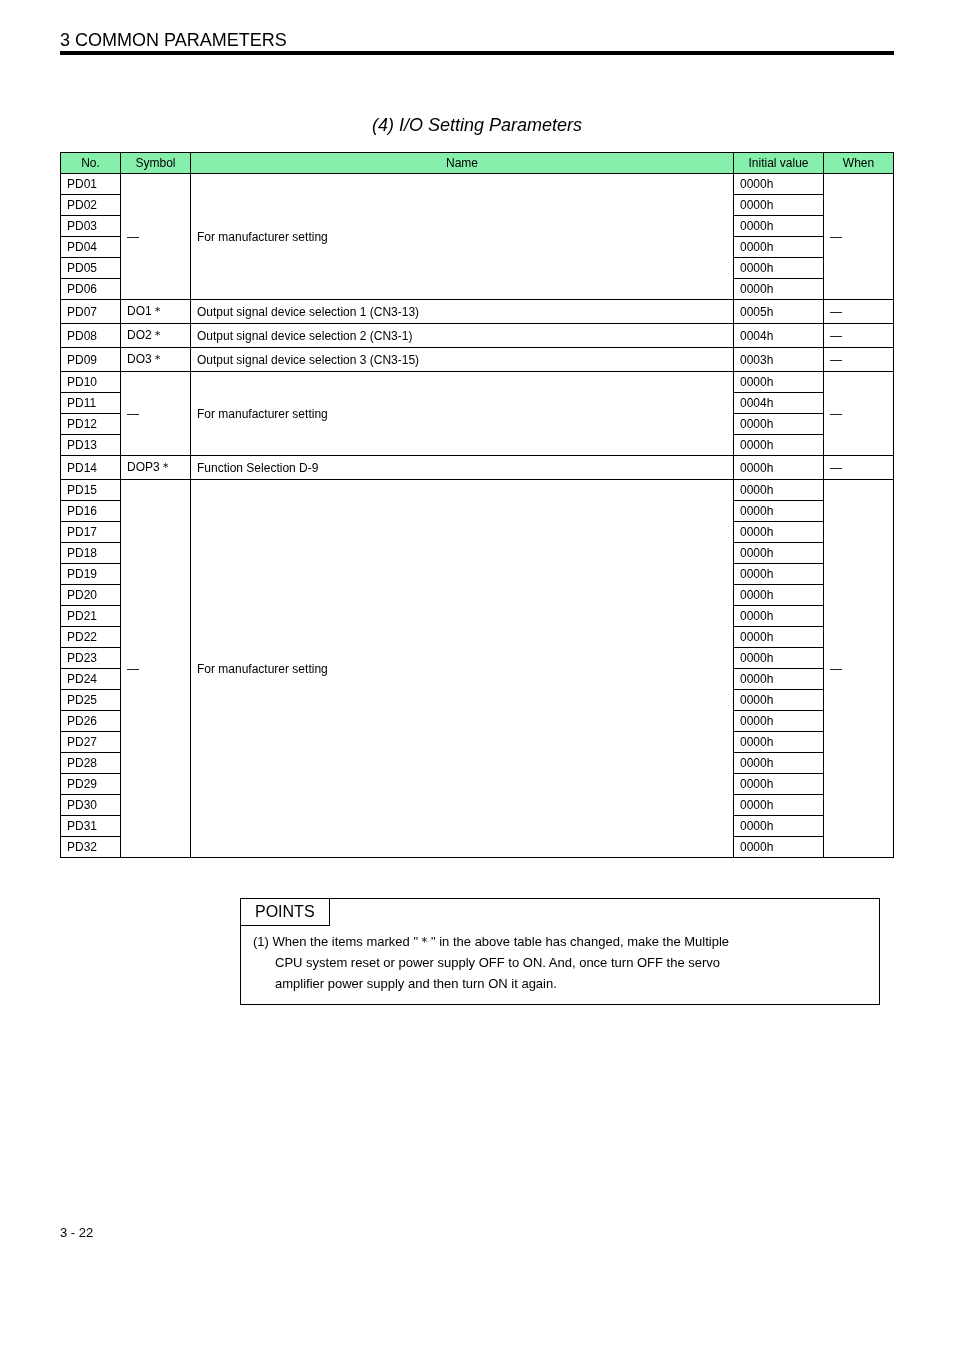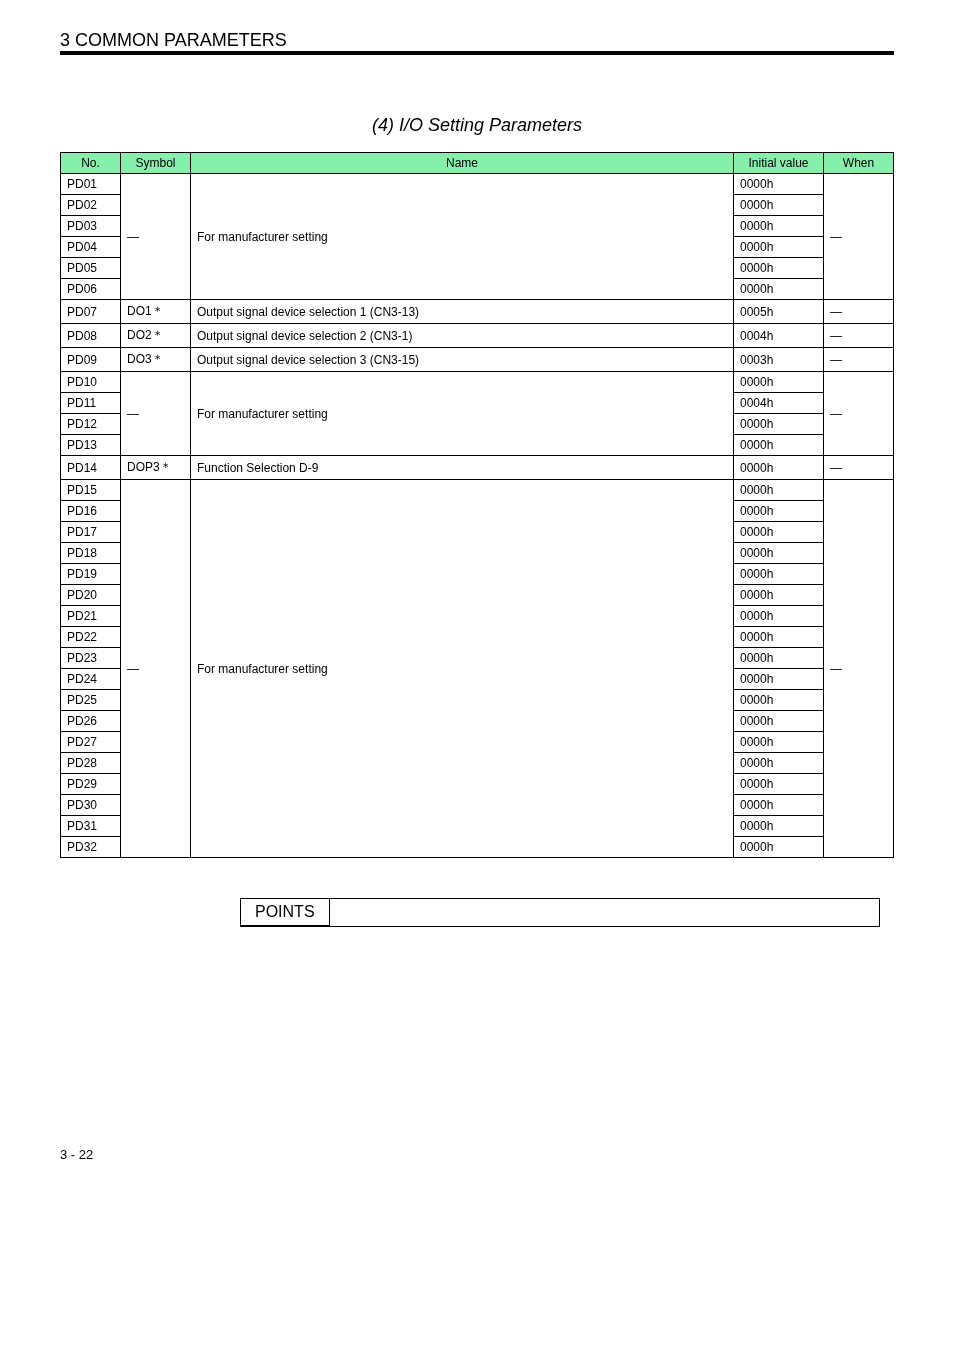--- a/index.html
+++ b/index.html
@@ -247,17 +247,22 @@
           <td class="td-center">PD32</td>
           <td class="td-center">0000h</td>
         </tr>
       </tbody>
   </table>
 
   <div class="points-box">
     <div class="points-head">
       <div class="points-label">POINTS</div>
     </div>
+    <div class="points-body">
+      <div>(1) When the items marked "＊" in the above table has changed, make the Multiple</div>
+      <div class="indent">CPU system reset or power supply OFF to ON. And, once turn OFF the servo</div>
+      <div class="indent">amplifier power supply and then turn ON it again.</div>
+    </div>
   </div>
 
   <div class="footer">3 - 22</div>
 
 </div>
 
 </body></html>

